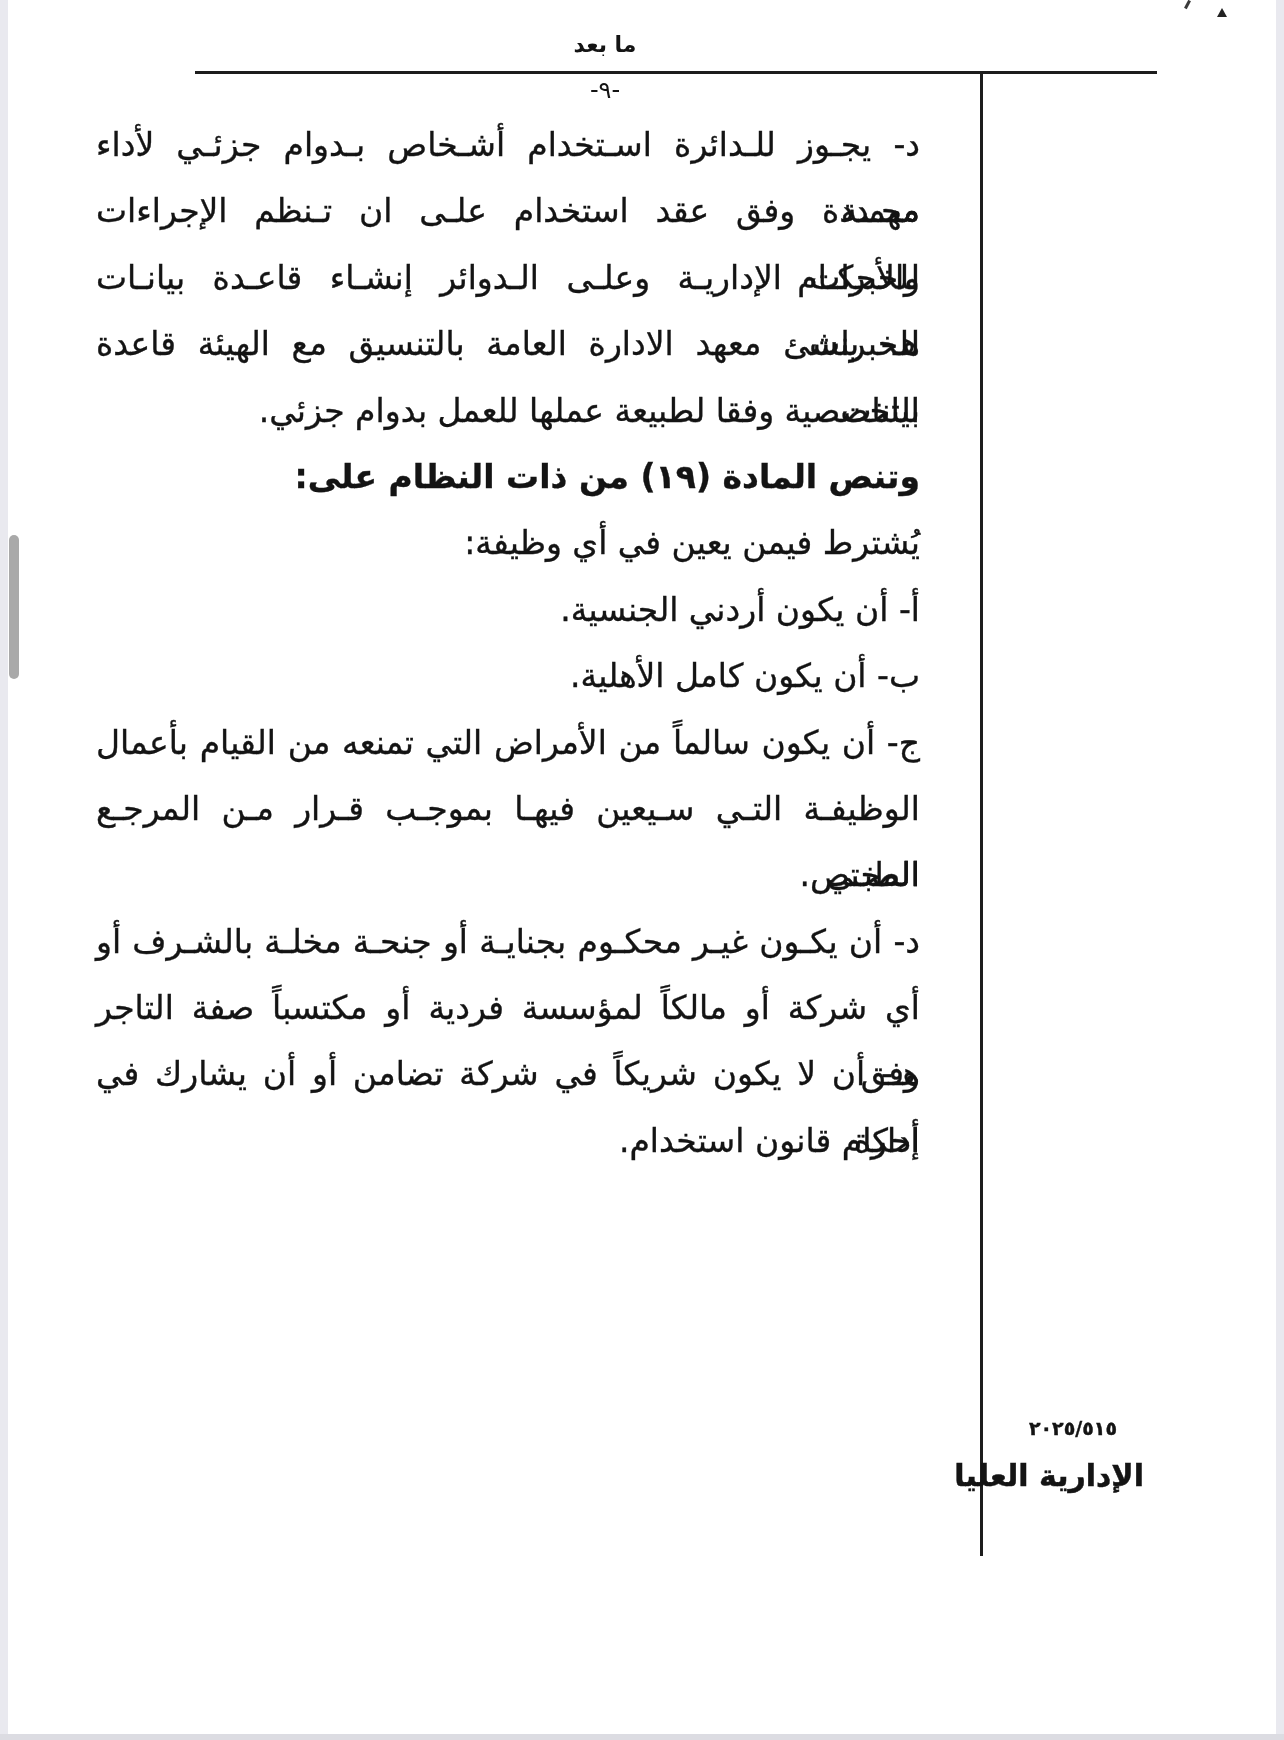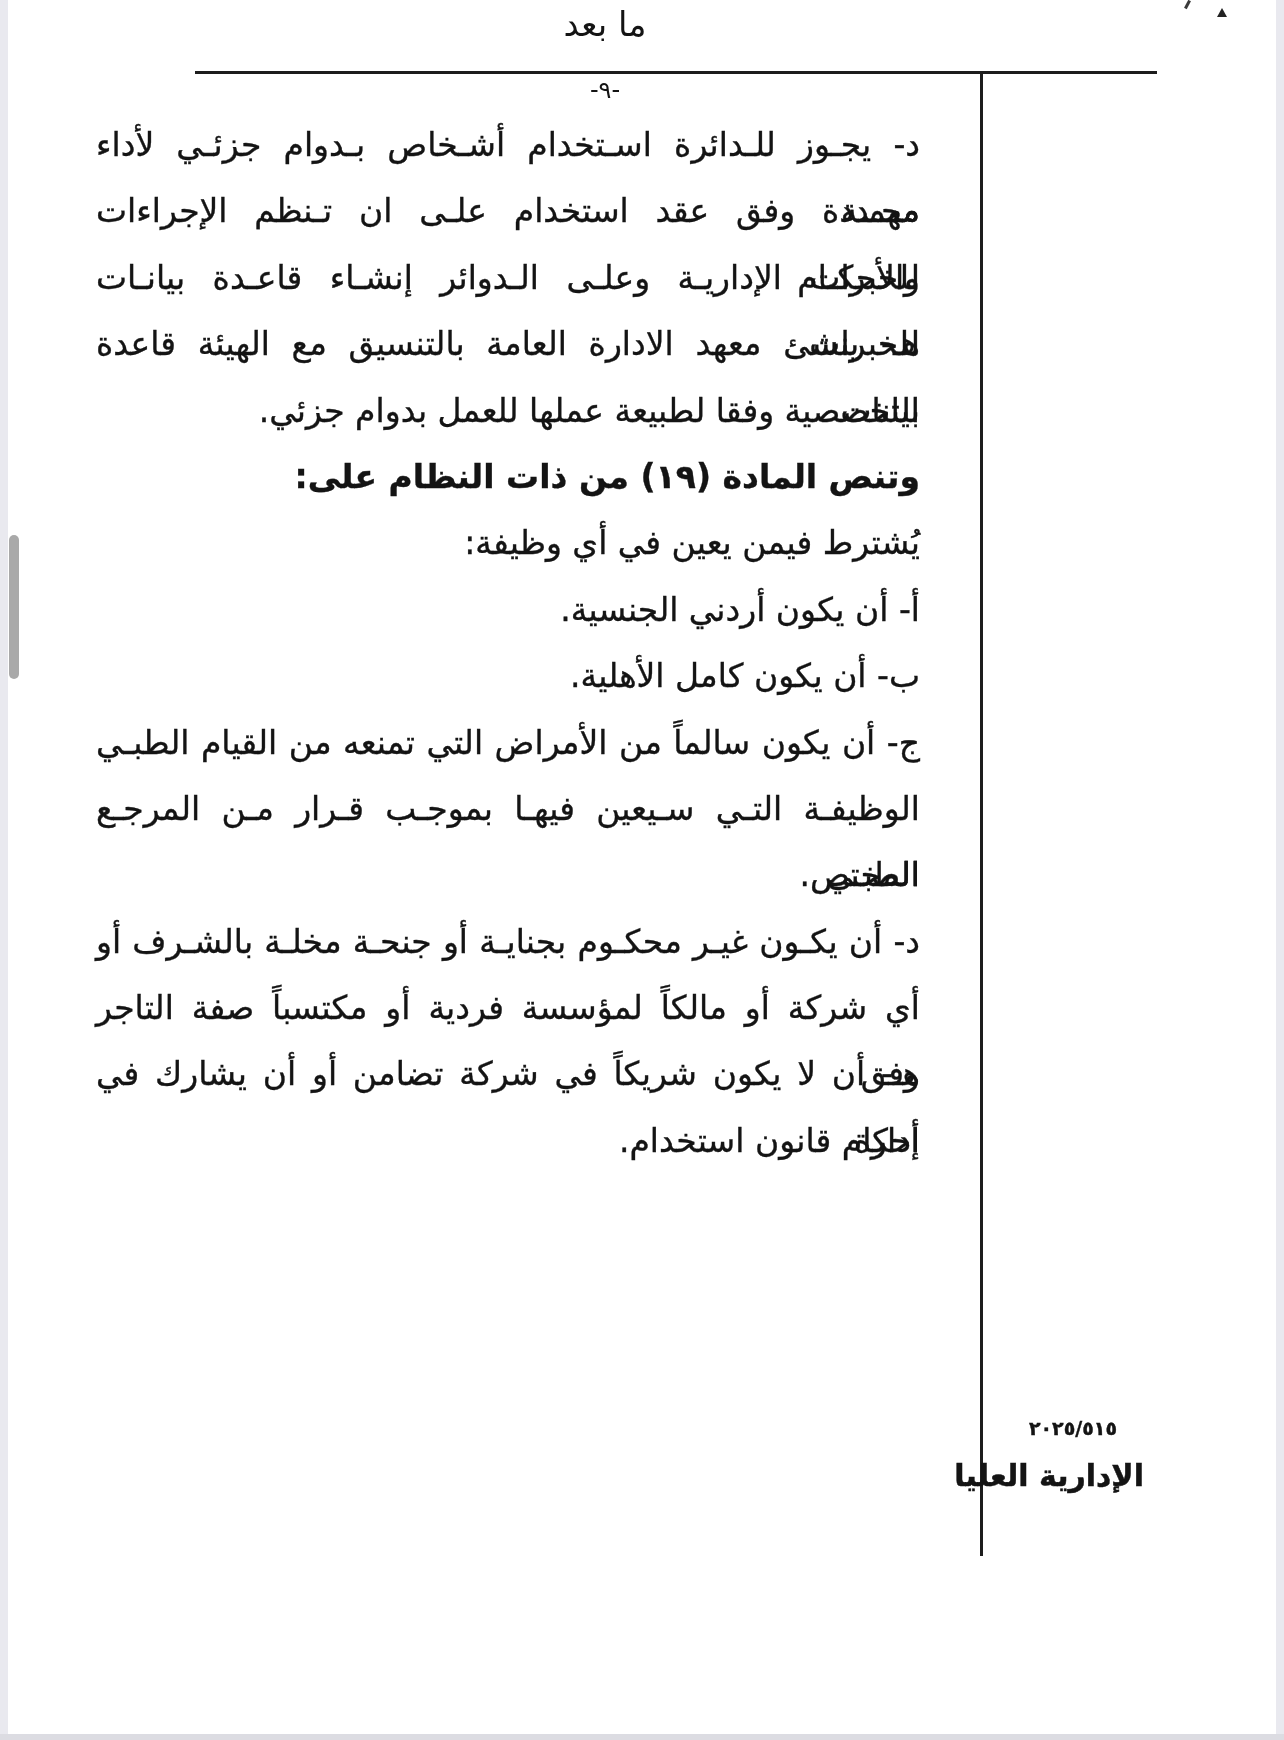--- a/index.html
+++ b/index.html
@@ -33,22 +33,22 @@
   .hrule {
     position: absolute; left: 195px; top: 71px; width: 962px; height: 3px;
     background: #1d1d1d;
   }
   .vrule {
     position: absolute; left: 980px; top: 71px; width: 3px; height: 1485px;
     background: #1d1d1d;
   }
   
   .running-title {
-    position: absolute; left: 480px; top: 4px; width: 250px;
-    text-align: center; font-size: 34px; font-weight: normal;
+    position: absolute; left: 480px; top: 32px; width: 250px;
+    text-align: center; font-size: 22px; font-weight: bold;
     direction: rtl;
   }
   .page-number {
     position: absolute; left: 480px; top: 76px; width: 250px;
     text-align: center; font-size: 24px;
     direction: rtl;
   }
   
   .text-block {
     position: absolute; top: 112px; right: 364px; width: 824px;
@@ -108,21 +108,21 @@
 <div class="text-block">
   <div class="line justify">د- يجـوز للـدائرة اسـتخدام أشـخاص بـدوام جزئـي لأداء مهمـة</div>
   <div class="line justify">محـددة وفق عقد استخدام علـى ان تـنظم الإجراءات والأحكـام</div>
   <div class="line justify">للخبرات الإداريـة وعلـى الـدوائر إنشـاء قاعـدة بيانـات للخبرات</div>
   <div class="line justify">هـ- ينشئ معهد الادارة العامة بالتنسيق مع الهيئة قاعدة بيانات</div>
   <div class="line">التخصصية وفقا لطبيعة عملها للعمل بدوام جزئي.</div>
   <div class="line bold">وتنص المادة (١٩) من ذات النظام على:</div>
   <div class="line">يُشترط فيمن يعين في أي وظيفة:</div>
   <div class="line">أ- أن يكون أردني الجنسية.</div>
   <div class="line">ب- أن يكون كامل الأهلية.</div>
-  <div class="line justify">ج- أن يكون سالماً من الأمراض التي تمنعه من القيام الطبـي</div>
+  <div class="line justify">ج- أن يكون سالماً من الأمراض التي تمنعه من القيام بأعمال</div>
   <div class="line justify">الوظيفـة التـي سـيعين فيهـا بموجـب قـرار مـن المرجـع الطبـي</div>
   <div class="line">المختص.</div>
   <div class="line justify">د- أن يكـون غيـر محكـوم بجنايـة أو جنحـة مخلـة بالشـرف أو</div>
   <div class="line justify">أي شركة أو مالكاً لمؤسسة فردية أو مكتسباً صفة التاجر وفق</div>
   <div class="line justify">هـ- أن لا يكون شريكاً في شركة تضامن أو أن يشارك في إدارة</div>
   <div class="line">أحكام قانون استخدام.</div>
 </div>
 
 <div class="case-number">٢٠٢٥/٥١٥</div>
 <div class="court-label">الإدارية العليا</div>

